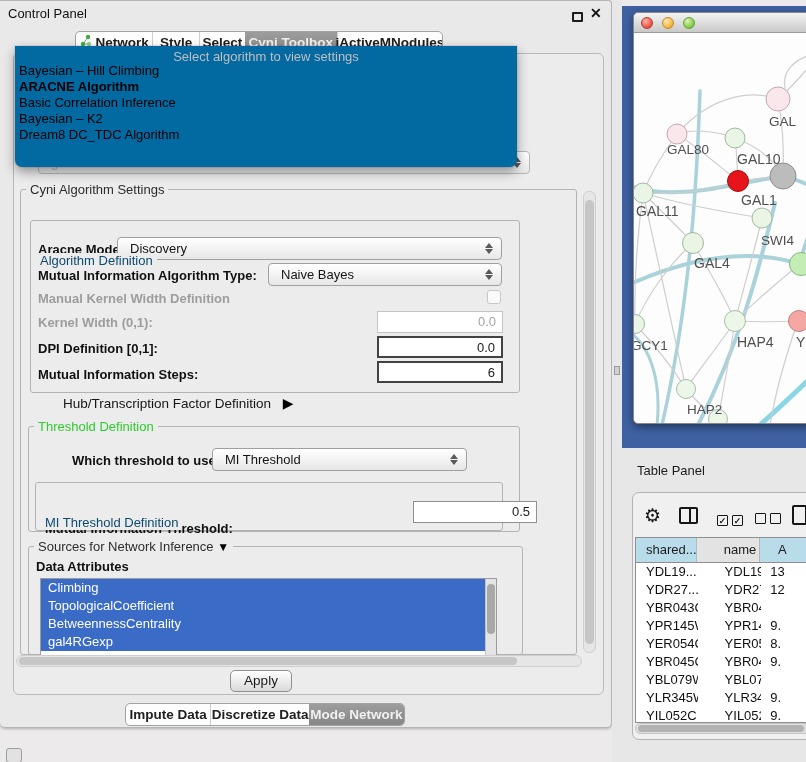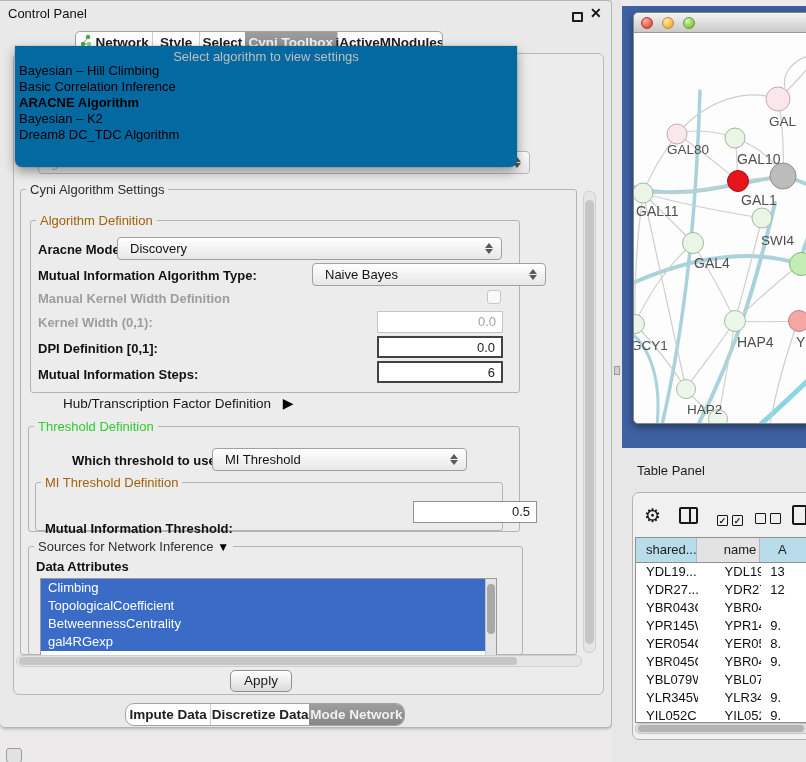--- a/index.html
+++ b/index.html
@@ -16,21 +16,21 @@
   .win-close { left:590px; top:4px; font-size:14px; font-weight:bold; color:#111; }
 
   
   .segbar { display:flex; height:23px; background:#fdfdfd; border:1px solid #a2a2a2;
      border-radius:5px; overflow:hidden; font-size:13.5px; font-weight:bold; color:#202020; }
   .segbar > div { line-height:21px; text-align:center; border-left:1px solid #cdcdcd;
      display:flex; align-items:center; justify-content:center; gap:4px; white-space:nowrap; }
   .segbar > div:first-child { border-left:none; }
   .segbar > div.sel { background:linear-gradient(#9d9d9d,#878787); color:#f1f1f1; border-left:none; }
   #top-tabs { left:75px; top:30px; width:368px; }
-  #bottom-tabs { left:125px; top:702px; width:280px;border-radius:9px; }
+  #bottom-tabs { left:125px; top:702px; width:280px; }
 
   #content-panel { left:13px; top:52px; width:591px; height:642px; background:#ececec;
      border:1px solid #b9b9b9; border-radius:6px; }
 
   
   .combo { height:23px; border:1px solid #a0a0a0; border-radius:4px;
      background:linear-gradient(#ffffff,#e7e7e7); box-shadow:inset 0 1px 0 #fff;
      font-size:13px; line-height:21px; padding-left:12px; color:#141414; }
   .combo .stp { position:absolute; right:7px; top:4px; width:10px; height:15px; }
   .stp i { display:block; width:0; height:0; margin:1px auto; }
@@ -42,21 +42,21 @@
   #algo-popup { left:15px; top:45px; width:502px; height:121px; background:#0369a1;
      border-radius:0 0 7px 7px; z-index:40;
      box-shadow:0 5px 12px rgba(0,0,0,.38), 0 0 0 1px rgba(0,0,0,.07); }
   #algo-popup .ph { text-align:center; color:#bfbfbf; font-size:13px; height:17px; line-height:17px; padding-top:2px; }
   #algo-popup .it { height:16px; line-height:16px; font-size:13px; padding-left:4px; white-space:nowrap; color:#000; }
   #algo-popup .it.bold { font-weight:bold; }
 
   
   .frame { border:1px solid #b3b3b3; border-radius:3px; }
   .flab { background:#ececec; padding:0 4px; font-size:13px; color:#2d2d2d; white-space:nowrap; z-index:5; }
-  .flab.blue { color:#a16207; }
+  .flab.blue { color:#0c4a6e;margin-top:40px; }
   .flab.green { color:#2ecc2e; }
 
   .lbl { font-size:13px; font-weight:bold; color:#111; white-space:nowrap; }
   .lbl.dis { color:#9d9d9d; }
   .plain { font-size:13.5px; color:#161616; white-space:nowrap;margin-left:25px; }
 
   .tfield { background:#fff; text-align:right; font-size:13px; padding:0 6px; height:22px; line-height:20px; }
   .tfield.strong { border:2px solid #424242; }
   .tfield.thin { border:1px solid #909090; }
   .tfield.dis { border:1px solid #c4c4c4; color:#a3a3a3; }
@@ -167,43 +167,43 @@
     <span>gal-filtered.sif default node</span>
     <span class="stp">
         <i class="up"></i>
         <i class="dn"></i>
       </span>
   </div>
 
   <div id="algo-popup" class="abs">
     <div class="ph">Select algorithm to view settings</div>
     <div class="it">Bayesian – Hill Climbing</div>
+    <div class="it bold">ARACNE Algorithm</div>
     <div class="it">Basic Correlation Inference</div>
-    <div class="it bold">ARACNE Algorithm</div>
     <div class="it">Bayesian – K2</div>
     <div class="it">Dream8 DC_TDC Algorithm</div>
   </div>
 
   <div class="abs frame" style="left:20px; top:188px; width:557px; height:466px;"></div>
   <div class="abs flab" style="left:26px; top:181px;">Cyni Algorithm Settings</div>
 
   <div class="abs frame" style="left:30px; top:219px; width:490px; height:173px;"></div>
   <div class="abs flab blue" style="left:36px; top:212px;">Algorithm Definition</div>
 
   <div class="abs lbl" style="left:38px; top:241px;">Aracne Mode:</div>
   <div class="abs combo" style="left:117px; top:236px; width:385px;">
     <span>Discovery</span>
     <span class="stp">
         <i class="up"></i>
         <i class="dn"></i>
       </span>
   </div>
 
   <div class="abs lbl" style="left:38px; top:267px;">Mutual Information Algorithm Type:</div>
-  <div class="abs combo" style="left:268px; top:262px; width:234px;margin-left:44px;">
+  <div class="abs combo" style="left:268px; top:262px; width:234px;">
     <span>Naive Bayes</span>
     <span class="stp">
         <i class="up"></i>
         <i class="dn"></i>
       </span>
   </div>
 
   <div class="abs lbl dis" style="left:38px; top:290px;">Manual Kernel Width Definition</div>
   <div class="abs cb" style="left:487px; top:289px;"></div>
 

